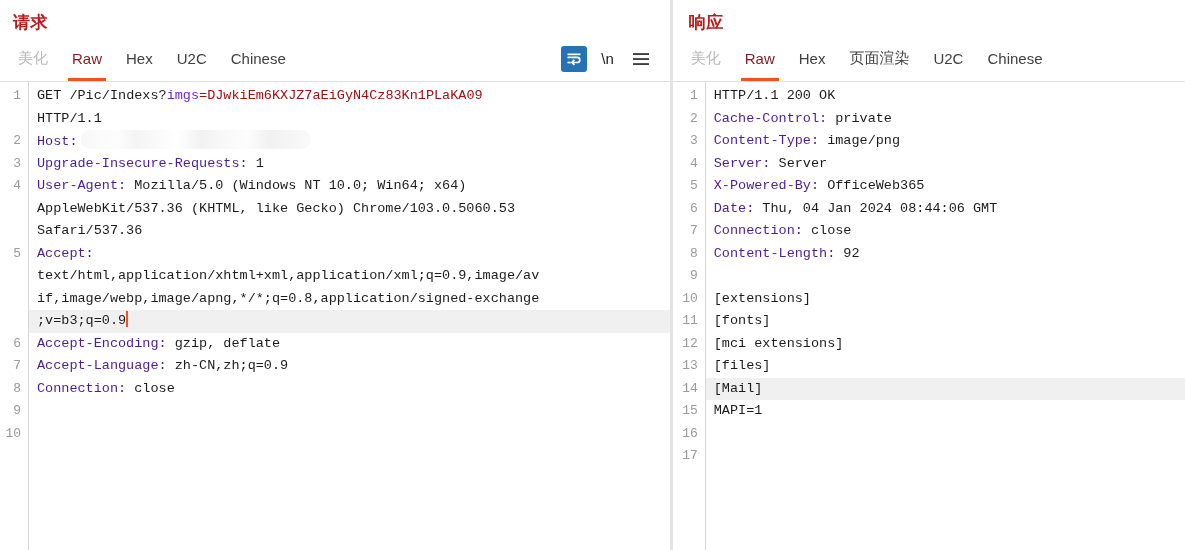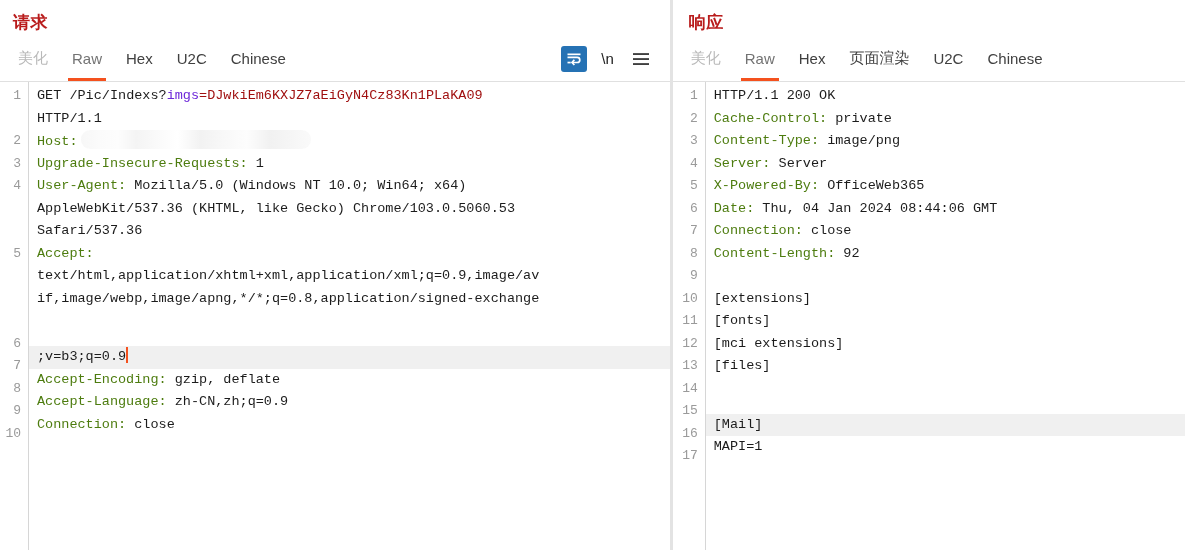--- a/index.html
+++ b/index.html
@@ -58,21 +58,21 @@
     padding: 0 12px;
     height: 45px;
     display: flex;
     align-items: center;
     position: relative;
     cursor: pointer;
     white-space: nowrap;
     text-align: center;
   }
   .tab.disabled { color: #b9b9b9; cursor: default; }
-  .tab.active { color: #737373; }
+  .tab.active { color: #7f1d1d; }
   .tab.active::after {
     content: "";
     position: absolute;
     left: 8px; right: 8px;
     bottom: 0;
     height: 3px;
     background: #f4511e;
   }
   .tab-spacer { flex: 1; }
 
@@ -135,23 +135,22 @@
   .code-line {
     height: 22.5px;
     line-height: 22.5px;
     white-space: pre;
     color: #1c1c1c;
   }
   .code-line.hl {
     background: #f0f0f0;
     margin-left: -8px;
     padding-left: 8px;
-    margin-top: 36px;
-  }
-  .hdr  { color: #4d7c0f; }
+  }
+  .hdr  { color: #4c1d95; }
   .val  { color: #1c1c1c; }
   .kw   { color: #1c1c1c; }
   .param{ color: #6d28d9; }
   .pval { color: #a01010; }
   .caret {
     display: inline-block;
     width: 2px;
     height: 16px;
     background: #f4511e;
     vertical-align: -3px;

